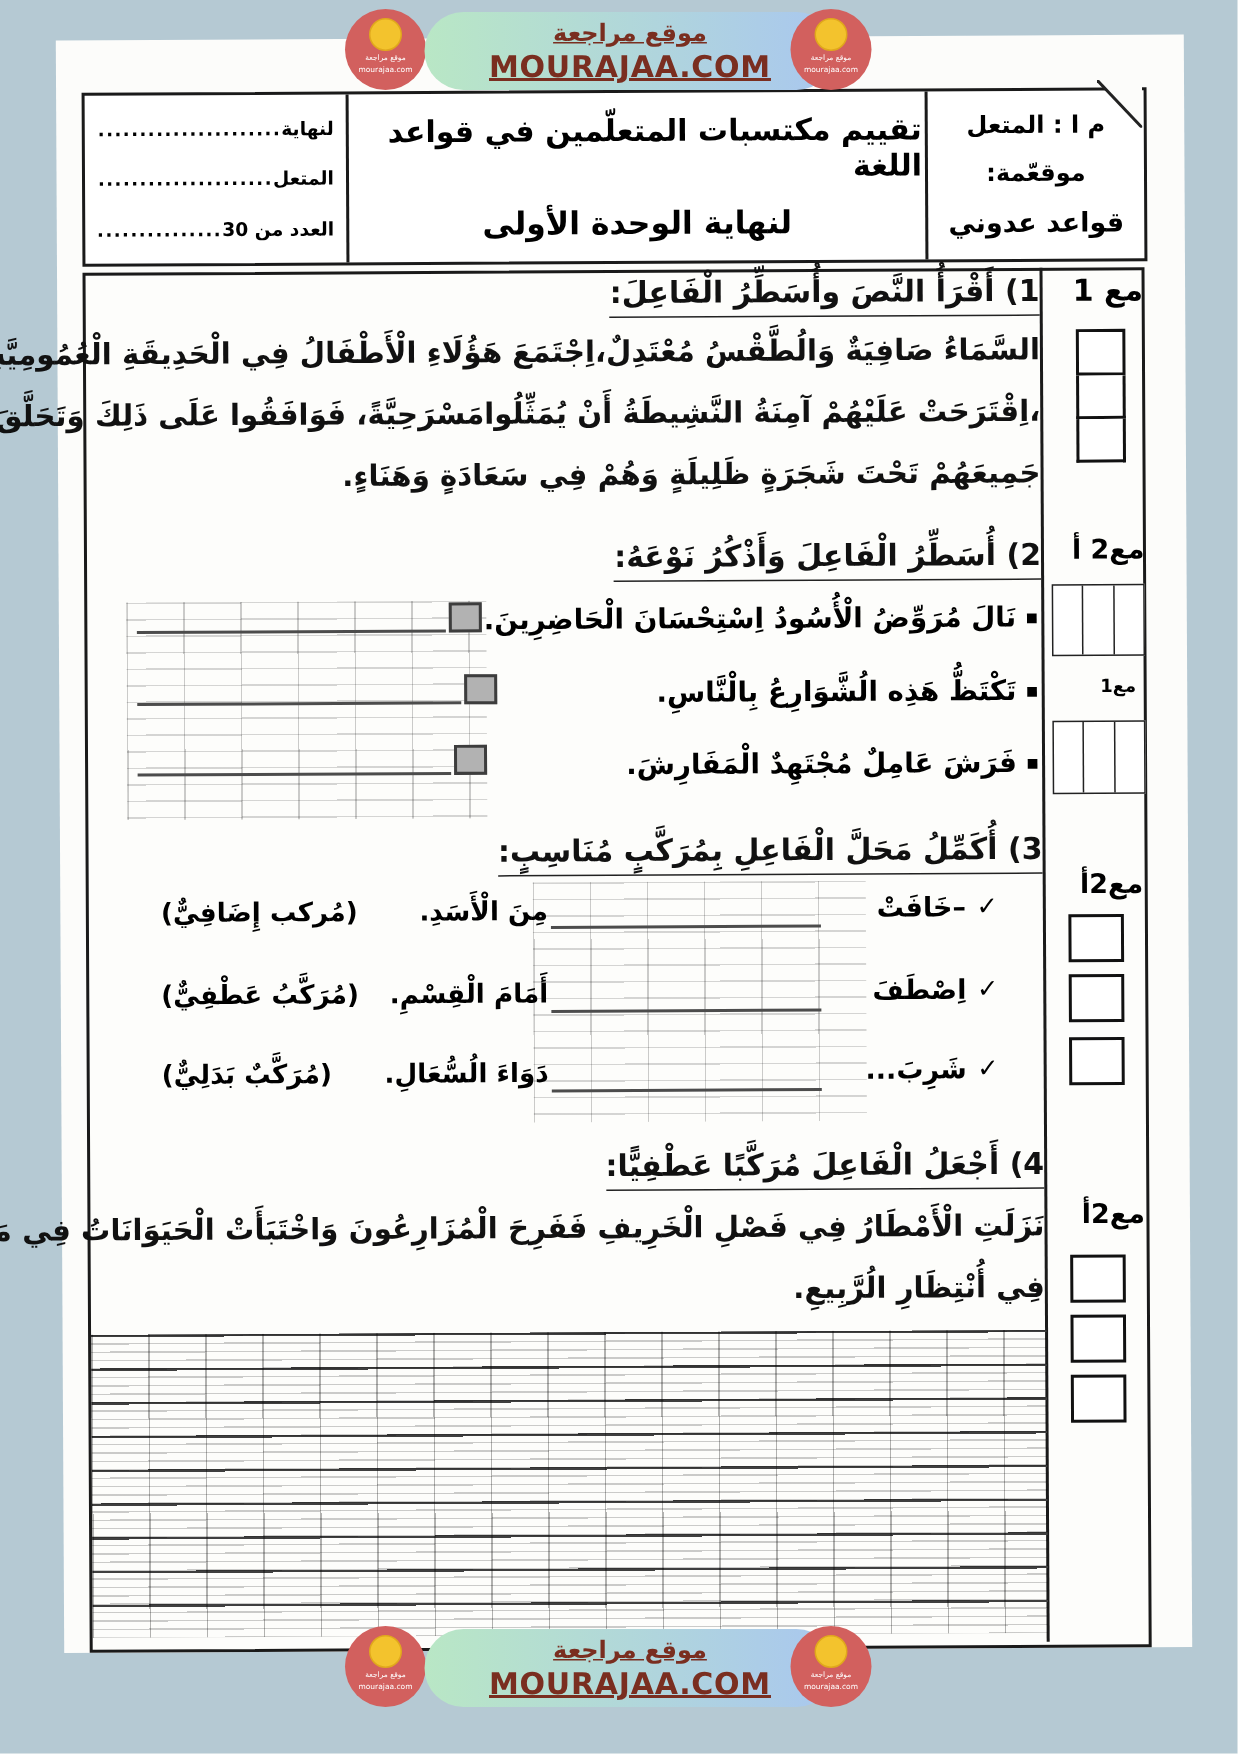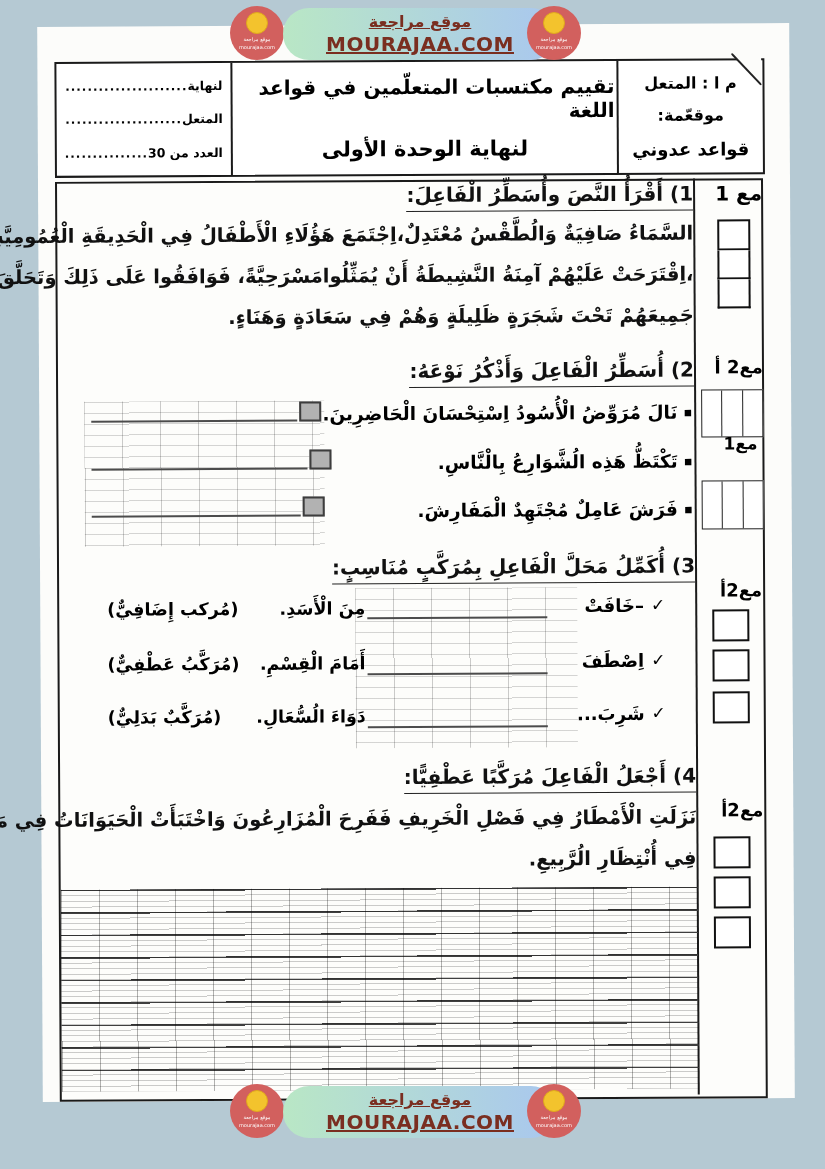--- a/index.html
+++ b/index.html
@@ -144,21 +144,21 @@
     <div class="c"></div>
   </div>
 
   <div class="mlabel" style="left:660px;top:333px;width:64px;font-size:18px;">مع2 أ</div>
   <div class="row3" style="top:366px;">
     <div class="c"></div>
     <div class="c"></div>
     <div class="c"></div>
   </div>
 
-  <div class="mlabel" style="left:668px;top:410px;width:50px;font-size:17px;">مع1</div>
+  <div class="mlabel" style="left:668px;top:427px;width:50px;font-size:12px;">مع1</div>
   <div class="row3" style="top:457px;height:47px;">
     <div class="c"></div>
     <div class="c"></div>
     <div class="c"></div>
   </div>
 
   <div class="mlabel" style="left:664px;top:556px;width:58px;font-size:18px;">مع2أ</div>
   <div class="sqbox" style="top:586px;"></div>
   <div class="sqbox" style="top:626px;"></div>
   <div class="sqbox" style="top:668px;"></div>

